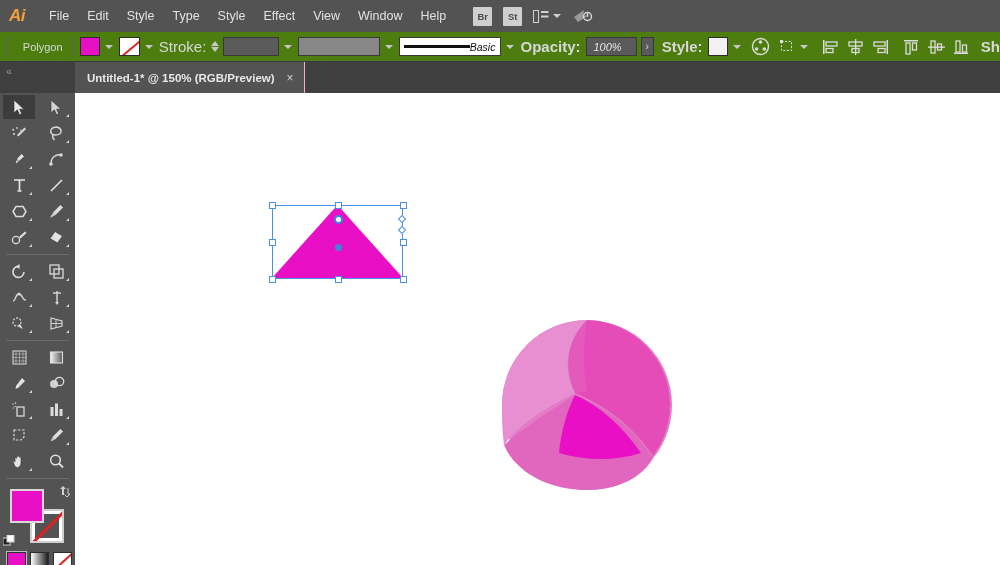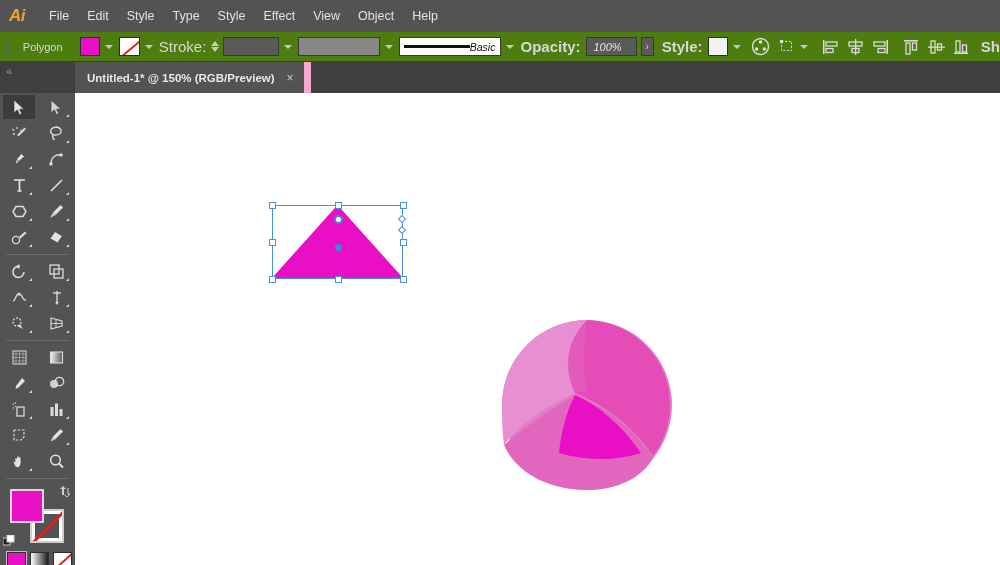--- a/index.html
+++ b/index.html
@@ -93,21 +93,21 @@
     position: absolute; left: 0; top: 62px; width: 1000px; height: 31px;
     background: #3f3f3f;
   }
   .tab-collapse {
     position: absolute; left: 6px; top: 3px; color: #9a9a9a; font-size: 11px;
     letter-spacing: -1px;
   }
   .doc-tab {
     position: absolute; left: 75px; top: 0; height: 31px; background: #535353;
     display: flex; align-items: center; padding: 0 10px 0 12px; gap: 12px;
-    border-right: 7px solid #f9a8d4;
+    border-right: 1px solid #f9a8d4;
   }
   .doc-tab-title { color: #e8e8e8; font-size: 11.5px; font-weight: bold; white-space: nowrap; }
   .doc-tab-close { color: #cfcfcf; font-size: 12px; line-height: 1; }
 
   
   .toolbar {
     position: absolute; left: 0; top: 93px; width: 75px; height: 472px;
     background: #535353;
   }
   .tool-grid { display: flex; flex-wrap: wrap; width: 75px; padding-top: 2px; }
@@ -194,22 +194,41 @@
   <div class="menubar">
     <div class="ai-logo">Ai</div>
     <div class="menu-items">
       <div class="menu-item">File</div>
       <div class="menu-item">Edit</div>
       <div class="menu-item">Style</div>
       <div class="menu-item">Type</div>
       <div class="menu-item">Style</div>
       <div class="menu-item">Effect</div>
       <div class="menu-item">View</div>
-      <div class="menu-item">Object</div>
+      <div class="menu-item">Window</div>
       <div class="menu-item">Help</div>
+    </div>
+    <div class="menubar-right">
+      <div class="app-badge">Br</div>
+      <div class="app-badge">St</div>
+      <div class="arrange-ico">
+        <svg width="16" height="13" viewBox="0 0 16 13">
+          <rect x="0.5" y="0.5" width="5" height="12" fill="none" stroke="#d0d0d0"></rect>
+          <rect x="8" y="1" width="7.5" height="2" fill="#d0d0d0"></rect>
+          <rect x="8" y="5.5" width="7.5" height="2" fill="#d0d0d0"></rect>
+        </svg>
+        <span class="chev"></span>
+      </div>
+      <div class="icon-btn">
+        <svg width="20" height="16" viewBox="0 0 20 16">
+          <path d="M1 9 L11 2 L10 8 L16 7 L5 14 Z" fill="#9a9a9a"></path>
+          <circle cx="14.5" cy="8.5" r="4" fill="none" stroke="#d8d8d8" stroke-width="1.4"></circle>
+          <path d="M14.5 5.5 L14.5 8.8" stroke="#d8d8d8" stroke-width="1.4"></path>
+        </svg>
+      </div>
     </div>
   </div>
 
   <div class="controlbar">
     <div class="cb-sep"></div>
     <div class="cb-obj">Polygon</div>
     <div class="cb-sep"></div>
 
     <div class="swatch-btn swatch-fill"></div>
     <span class="mini-chev"></span>

